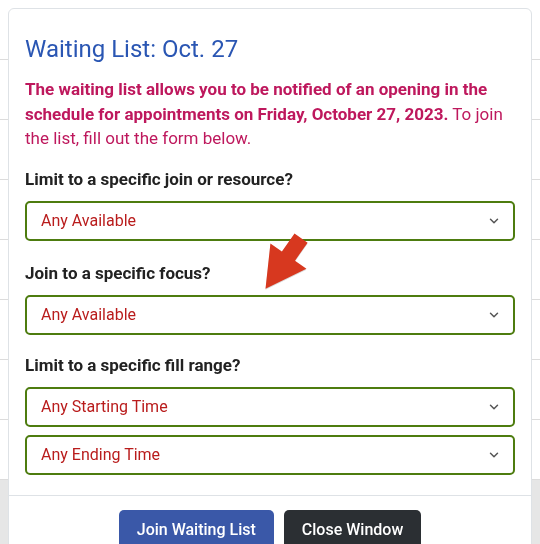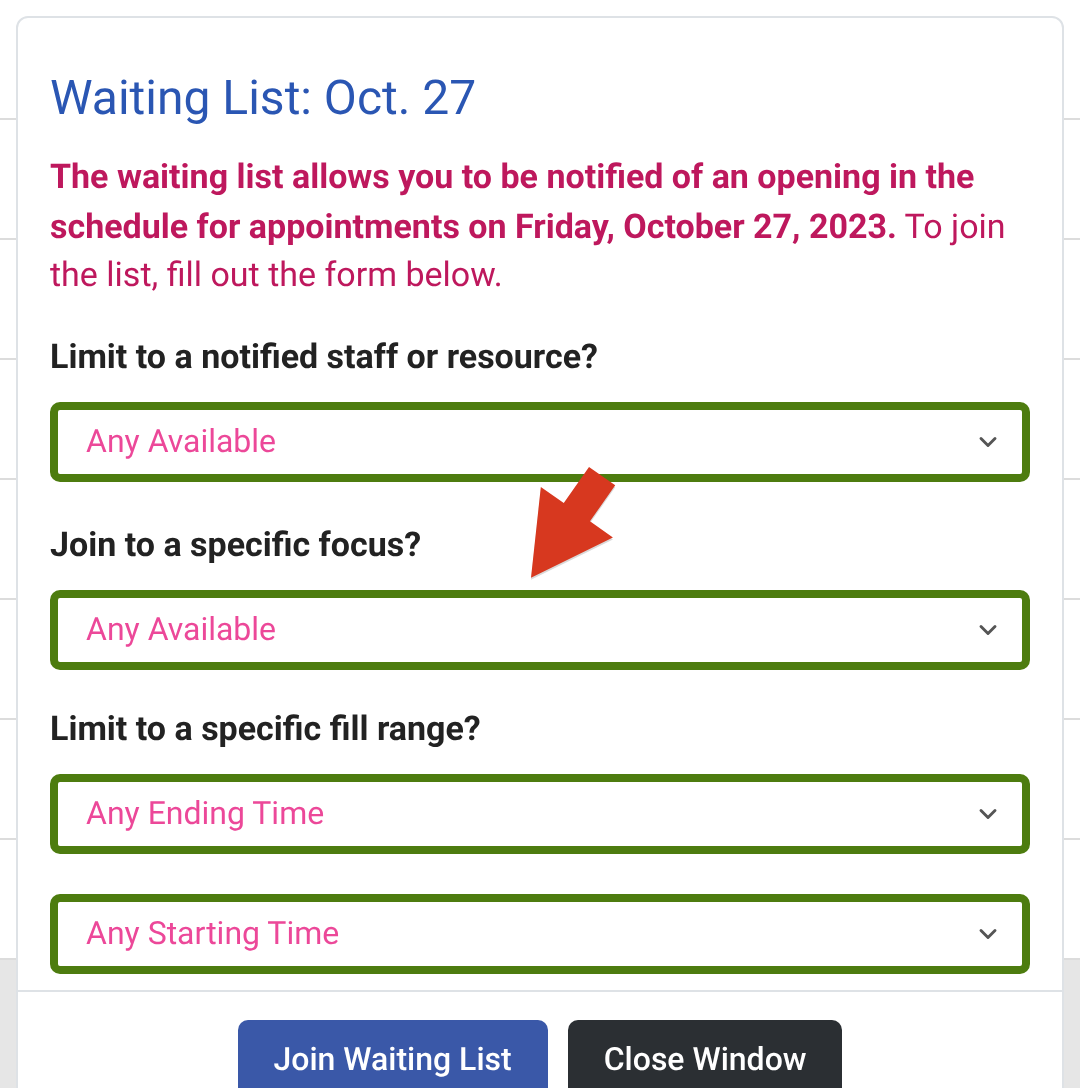--- a/index.html
+++ b/index.html
@@ -8,21 +8,21 @@
     .bg-row{height:60px;border-bottom:1px solid #dcdcdc;background:#fff}
     .modal-scrim{position:absolute;inset:0}
     .modal{position:absolute;left:8px;right:8px;top:8px;background:#fff;border-radius:6px;border:1px solid #dee2e6;padding:16px 16px 8px 16px;display:flex;flex-direction:column}
     .modal-title{color:#2a56b3;font-size:24px;font-weight:400;margin-bottom:14px;margin-top:10px}
     .desc{font-size:17px;line-height:1.45;color:#be185d;margin-bottom:18px}
     .desc b{font-weight:700}
     .fld-label{font-size:17px;font-weight:700;color:#222;margin-bottom:12px}
     .fld-label.focus{margin-top:2px}
     .sel{position:relative;width:100%;margin-bottom:20px}
     .sel.tight{margin-bottom:8px}
-    .sel select{width:100%;height:40px;padding:0 36px 0 14px;font-size:16px;color:#ec4899;background:#fff;border:4px solid #4d7c0f;border-radius:5px;appearance:none;-webkit-appearance:none;cursor:pointer}
+    .sel select{width:100%;height:40px;padding:0 36px 0 14px;font-size:16px;color:#b91c1c;background:#fff;border:2px solid #4d7c0f;border-radius:5px;appearance:none;-webkit-appearance:none;cursor:pointer}
     .sel .chev{position:absolute;right:14px;top:50%;transform:translateY(-50%);pointer-events:none}
     .chev svg{display:block}
     .hr{border:none;border-top:1px solid #dee2e6;margin:0 -16px 14px -16px}
     .btn-row{display:flex;justify-content:center;gap:10px;margin-bottom:8px}
     .btn{height:40px;padding:0 18px;font-size:16px;font-weight:500;border:none;border-radius:5px;cursor:pointer;display:inline-flex;align-items:center}
     .btn.primary{background:#3a58a8;color:#fff}
     .btn.dark{background:#2b2f33;color:#fff}
     .arrow{position:absolute;left:226px;top:212px;pointer-events:none}
     .arrow svg{display:block;filter:drop-shadow(0 1px 0 rgba(0,0,0,.15))}
   </style>
@@ -42,21 +42,21 @@
 
 <div class="modal-scrim">
   <div class="modal">
 
     <h1 class="modal-title">Waiting List: Oct. 27</h1>
 
     <p class="desc">
       <b>The waiting list allows you to be notified of an opening in the schedule for appointments on Friday, October 27, 2023.</b><span> To join the list, fill out the form below.</span>
     </p>
 
-    <div class="fld-label">Limit to a notified staff or resource?</div>
+    <div class="fld-label">Limit to a specific join or resource?</div>
     <div class="sel">
       <select>
         <option>Any Available</option>
       </select>
       <span class="chev">
         <svg width="14" height="14" viewBox="0 0 24 24">
             <path d="M6 9l6 6 6-6" fill="none" stroke="#555" stroke-width="2.5" stroke-linecap="round" stroke-linejoin="round"></path>
           </svg>
       </span>
     </div>
@@ -67,33 +67,33 @@
         <option>Any Available</option>
       </select>
       <span class="chev">
         <svg width="14" height="14" viewBox="0 0 24 24">
             <path d="M6 9l6 6 6-6" fill="none" stroke="#555" stroke-width="2.5" stroke-linecap="round" stroke-linejoin="round"></path>
           </svg>
       </span>
     </div>
 
     <div class="fld-label">Limit to a specific fill range?</div>
-    <div class="sel">
+    <div class="sel tight">
       <select>
-        <option>Any Ending Time</option>
+        <option>Any Starting Time</option>
       </select>
       <span class="chev">
         <svg width="14" height="14" viewBox="0 0 24 24">
             <path d="M6 9l6 6 6-6" fill="none" stroke="#555" stroke-width="2.5" stroke-linecap="round" stroke-linejoin="round"></path>
           </svg>
       </span>
     </div>
-    <div class="sel tight">
+    <div class="sel">
       <select>
-        <option>Any Starting Time</option>
+        <option>Any Ending Time</option>
       </select>
       <span class="chev">
         <svg width="14" height="14" viewBox="0 0 24 24">
             <path d="M6 9l6 6 6-6" fill="none" stroke="#555" stroke-width="2.5" stroke-linecap="round" stroke-linejoin="round"></path>
           </svg>
       </span>
     </div>
 
     <hr class="hr">
 

